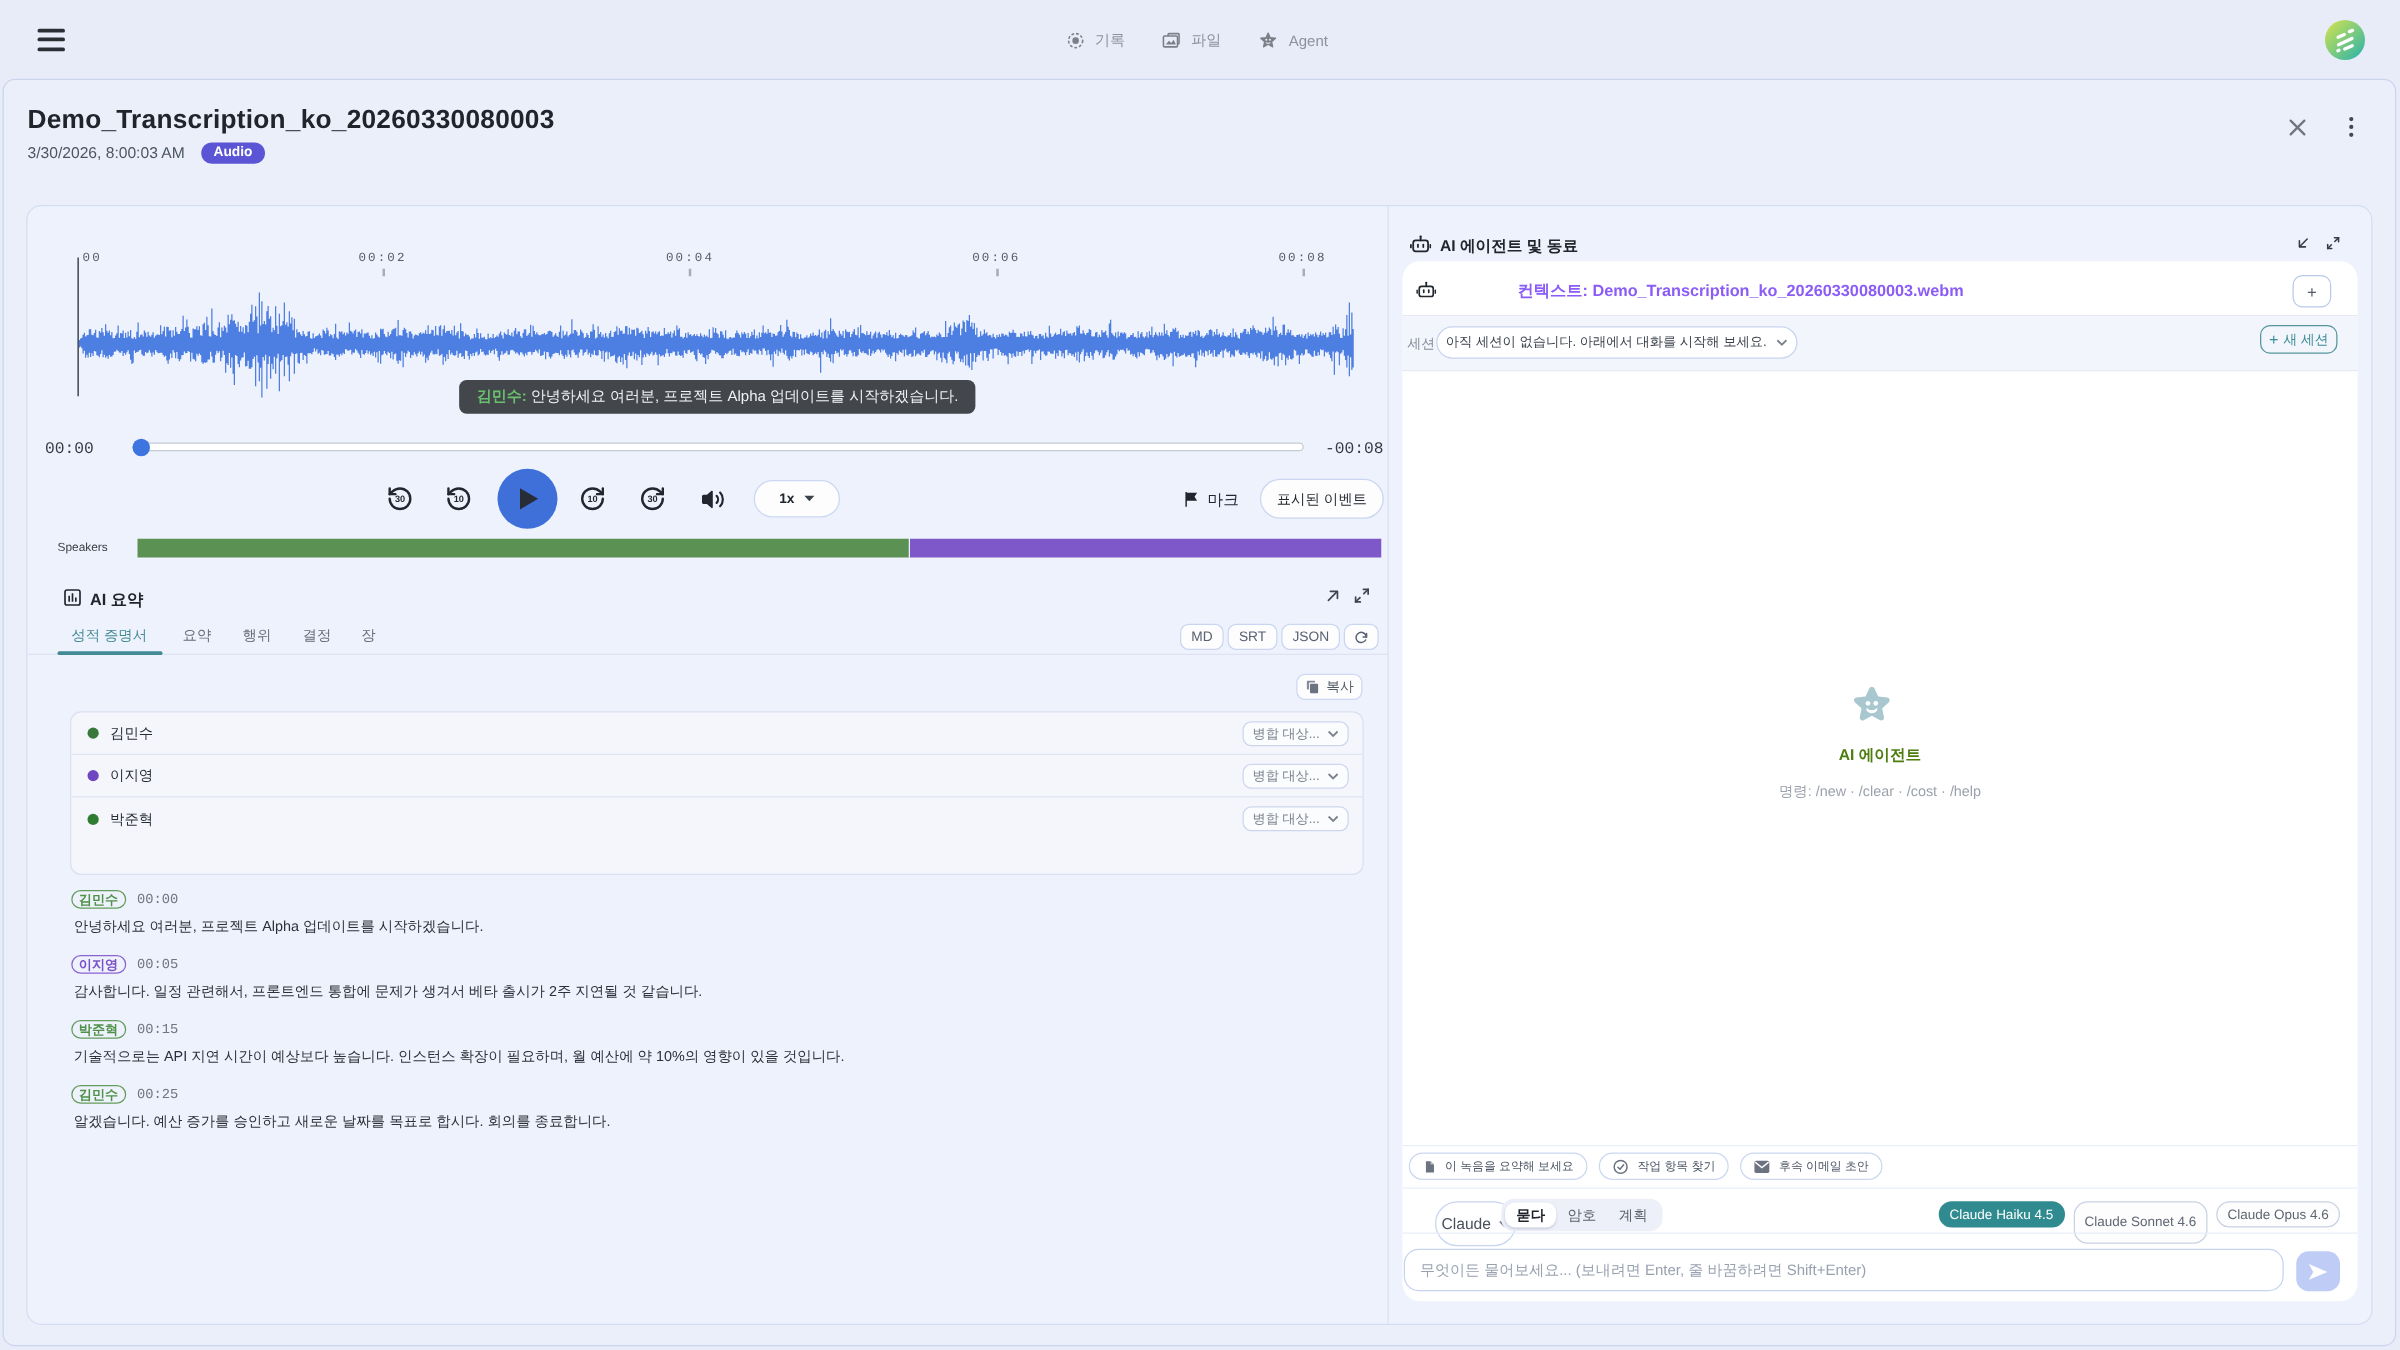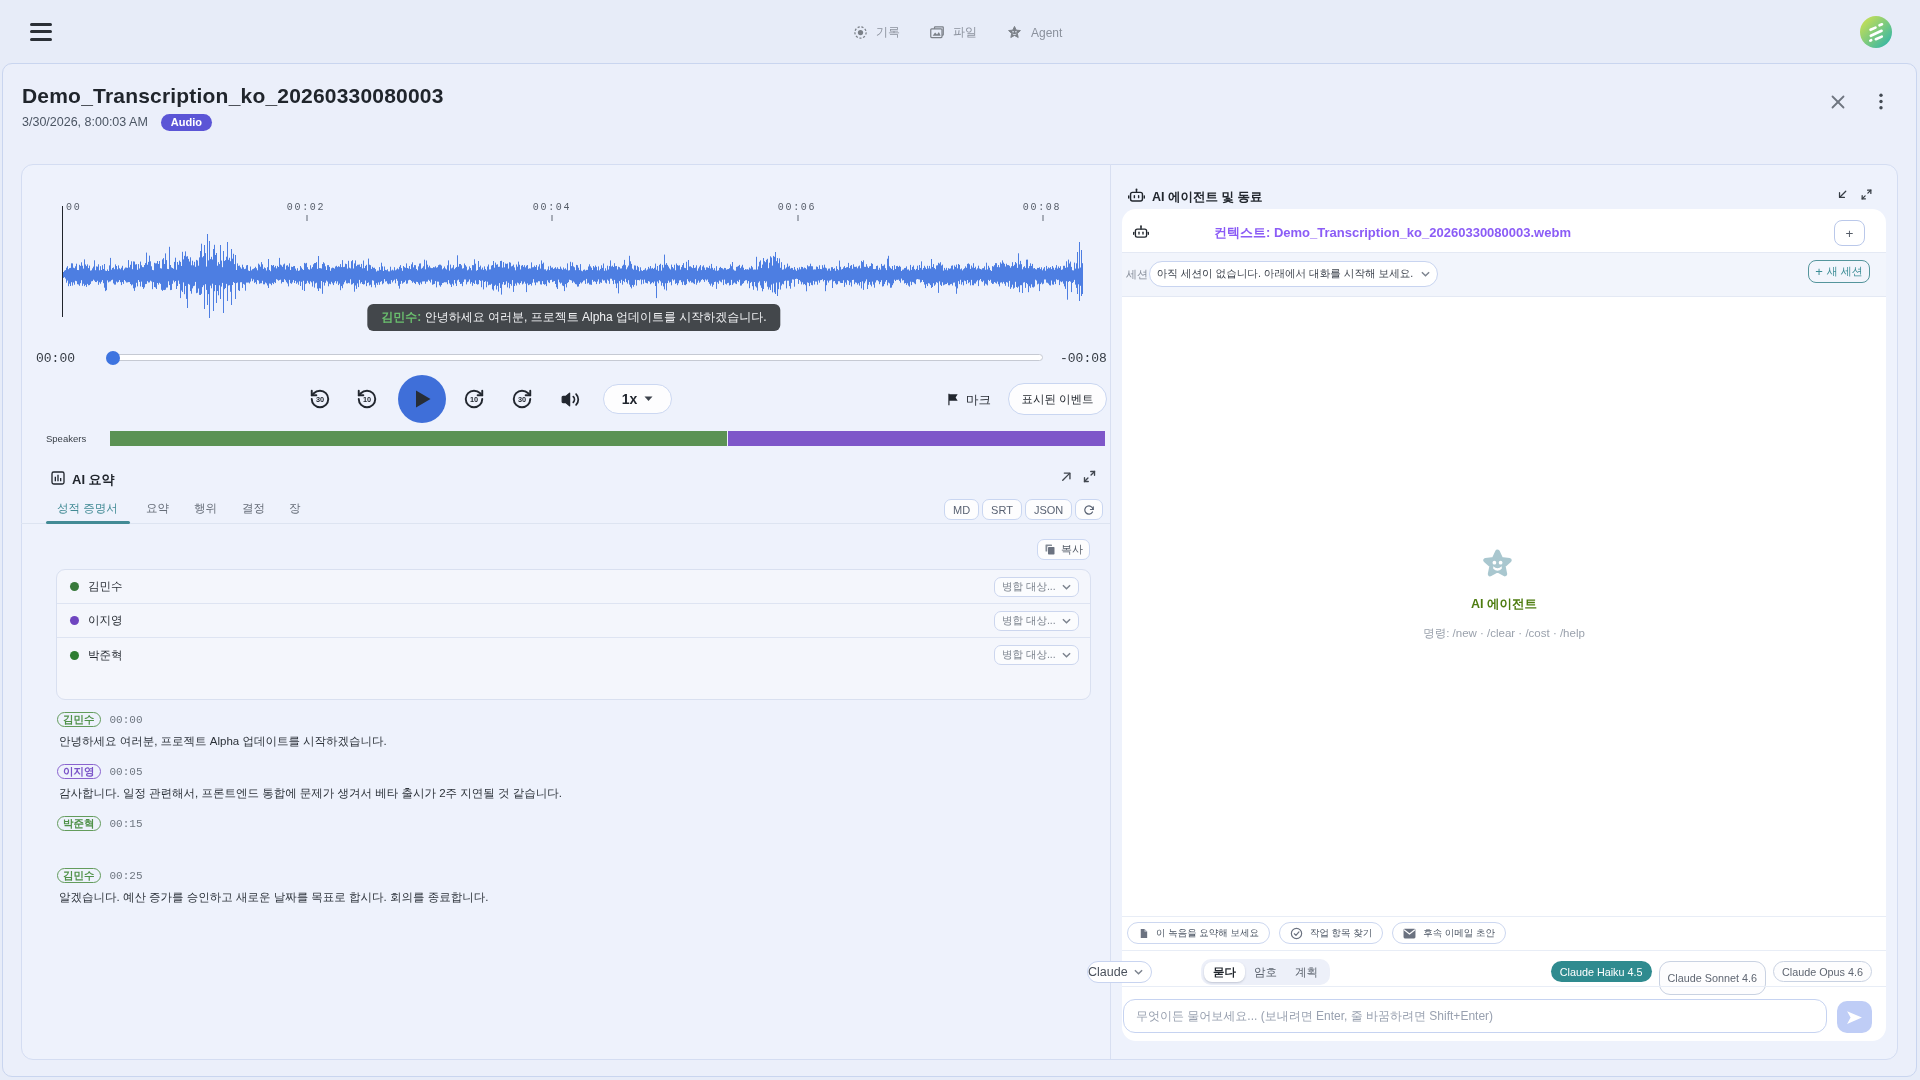--- a/index.html
+++ b/index.html
@@ -135,21 +135,21 @@
     <path d="M21 12a9 9 0 1 1-9-9c2.52 0 4.93 1 6.74 2.74L21 8"></path>
     <path d="M21 3v5h-5"></path>
     <text x="12" y="15.2" font-size="8" font-weight="bold" text-anchor="middle" fill="#22272f" stroke="none" font-family="Liberation Sans">30</text>
   </svg>
 <svg class="abs" style="left:560px;top:389px;" width="21" height="21" viewBox="0 0 24 24" fill="none" stroke="#22272f" stroke-width="2" stroke-linecap="round" stroke-linejoin="round">
     <path d="M11 4.7 L6.5 8.5 H3.4 a0.9 0.9 0 0 0 -0.9 0.9 v5.2 a0.9 0.9 0 0 0 0.9 0.9 H6.5 L11 19.3 Z" fill="#22272f" stroke-width="1.4"></path>
     <path d="M15.2 8.8a4.6 4.6 0 0 1 0 6.4"></path>
     <path d="M18.4 5.8a9 9 0 0 1 0 12.4"></path>
   </svg>
 <div class="abs" style="left:603px;top:384px;width:69px;height:30px;background:#fdfdfe;border:1px solid #ccd8f2;border-radius:15px;display:flex;align-items:center;justify-content:center;gap:7px;">
-    <span style="font-size:14px;font-weight:bold;color:#21262e;">1x</span>
+    <span style="font-size:11px;font-weight:bold;color:#21262e;">1x</span>
     <svg width="9" height="6" viewBox="0 0 9 6">
       <path d="M0.5 0.5 L4.5 5 L8.5 0.5 Z" fill="#3c424b"></path>
     </svg>
   </div>
 <svg class="abs" style="left:946px;top:392px;" width="14" height="15" viewBox="0 0 24 24" fill="#21262e">
     <path d="M4 2 V22 H6 V14 H20 L16.5 8.5 L20 3 H6 V2 Z"></path>
   </svg>
 <div class="abs" style="left:966px;top:392px;font-size:12.5px;color:#23282f;">마크</div>
 <div class="abs" style="left:1008px;top:383px;width:99px;height:32px;background:#fdfdfe;border:1px solid #c9d6f1;border-radius:16px;display:flex;align-items:center;justify-content:center;font-size:11.5px;color:#23282f;">표시된 이벤트</div>
 
@@ -244,20 +244,21 @@
     <span style="border:1.4px solid #8a63cf;color:#7a52c8;font-size:10.5px;font-weight:bold;border-radius:999px;padding:0px 5px;height:15px;display:flex;align-items:center;">이지영</span>
     <span class="mono" style="font-size:11px;color:#6e7680;">00:05</span>
   </div>
   <div style="margin-top:7px;margin-left:2px;font-size:11.5px;color:#2b3138;">감사합니다. 일정 관련해서, 프론트엔드 통합에 문제가 생겨서 베타 출시가 2주 지연될 것 같습니다.</div>
 </div>
 <div class="abs" style="left:57px;top:816px;">
   <div style="display:flex;align-items:center;gap:9px;">
     <span style="border:1.4px solid #639c5c;color:#4f9148;font-size:10.5px;font-weight:bold;border-radius:999px;padding:0px 5px;height:15px;display:flex;align-items:center;">박준혁</span>
     <span class="mono" style="font-size:11px;color:#6e7680;">00:15</span>
   </div>
+  <div style="margin-top:7px;margin-left:2px;font-size:11.5px;color:#2b3138;">기술적으로는 API 지연 시간이 예상보다 높습니다. 인스턴스 확장이 필요하며, 월 예산에 약 10%의 영향이 있을 것입니다.</div>
 </div>
 <div class="abs" style="left:57px;top:868px;">
   <div style="display:flex;align-items:center;gap:9px;">
     <span style="border:1.4px solid #639c5c;color:#4f9148;font-size:10.5px;font-weight:bold;border-radius:999px;padding:0px 5px;height:15px;display:flex;align-items:center;">김민수</span>
     <span class="mono" style="font-size:11px;color:#6e7680;">00:25</span>
   </div>
   <div style="margin-top:7px;margin-left:2px;font-size:11.5px;color:#2b3138;">알겠습니다. 예산 증가를 승인하고 새로운 날짜를 목표로 합시다. 회의를 종료합니다.</div>
 </div>
 
 
@@ -335,21 +336,21 @@
         <path d="M8 12.5 L11 15.5 L16.5 9" stroke-linecap="round" stroke-linejoin="round"></path>
       </svg>작업 항목 찾기</div>
   <div style="border:1px solid #ccd7f0;border-radius:11px;background:#fff;display:flex;align-items:center;gap:7px;padding:0 10px;font-size:9.5px;color:#4b5563;"><svg width="13" height="11" viewBox="0 0 24 20" fill="#6b7280">
         <rect x="1" y="1" width="22" height="18" rx="2.5"></rect>
         <path d="M2 3 L12 11 L22 3" stroke="#fff" stroke-width="2" fill="none"></path>
       </svg>후속 이메일 초안</div>
 </div>
 
 
 <div class="abs" style="left:1122px;top:950px;width:764px;height:1px;background:#e8edf6;"></div>
-<div class="abs" style="left:1087px;top:961px;width:65px;height:22px;background:#fff;border:1px solid #c8d4f0;border-radius:999px;display:flex;align-items:center;gap:6px;font-size:12.5px;color:#4a515c;">Claude<svg width="9" height="6" viewBox="0 0 10 6" fill="none" stroke="#7c838e" stroke-width="1.6">
+<div class="abs" style="left:1148px;top:961px;width:65px;height:36px;background:#fff;border:1px solid #c8d4f0;border-radius:999px;display:flex;align-items:center;justify-content:center;gap:6px;font-size:12.5px;color:#4a515c;">Claude<svg width="9" height="6" viewBox="0 0 10 6" fill="none" stroke="#7c838e" stroke-width="1.6">
       <path d="M1 1 L5 5 L9 1"></path>
     </svg></div>
 <div class="abs" style="left:1201px;top:959px;height:26px;background:#edf0f9;border-radius:10px;display:flex;align-items:center;padding:0 3px;white-space:nowrap;">
   <div style="background:#fff;border-radius:8px;height:20px;padding:0 9px;display:flex;align-items:center;font-size:11.5px;font-weight:bold;color:#1f242b;box-shadow:0 1px 2px rgba(60,70,100,0.25);">묻다</div>
   <div style="padding:0 9px;font-size:11.5px;color:#5c636e;">암호</div>
   <div style="padding:0 9px;font-size:11.5px;color:#5c636e;">계획</div>
 </div>
 <div class="abs" style="right:48px;top:961px;height:21px;display:flex;gap:7px;font-size:10.8px;white-space:nowrap;" id="modelpills">
   <div style="background:#2f8b8f;color:#fff;border-radius:11px;padding:0 9px;display:flex;align-items:center;">Claude Haiku 4.5</div>
   <div style="background:#fdfdfe;color:#5f6672;border:1px solid #c9d2e2;border-radius:11px;padding:16px 8px;display:flex;align-items:center;">Claude Sonnet 4.6</div>

